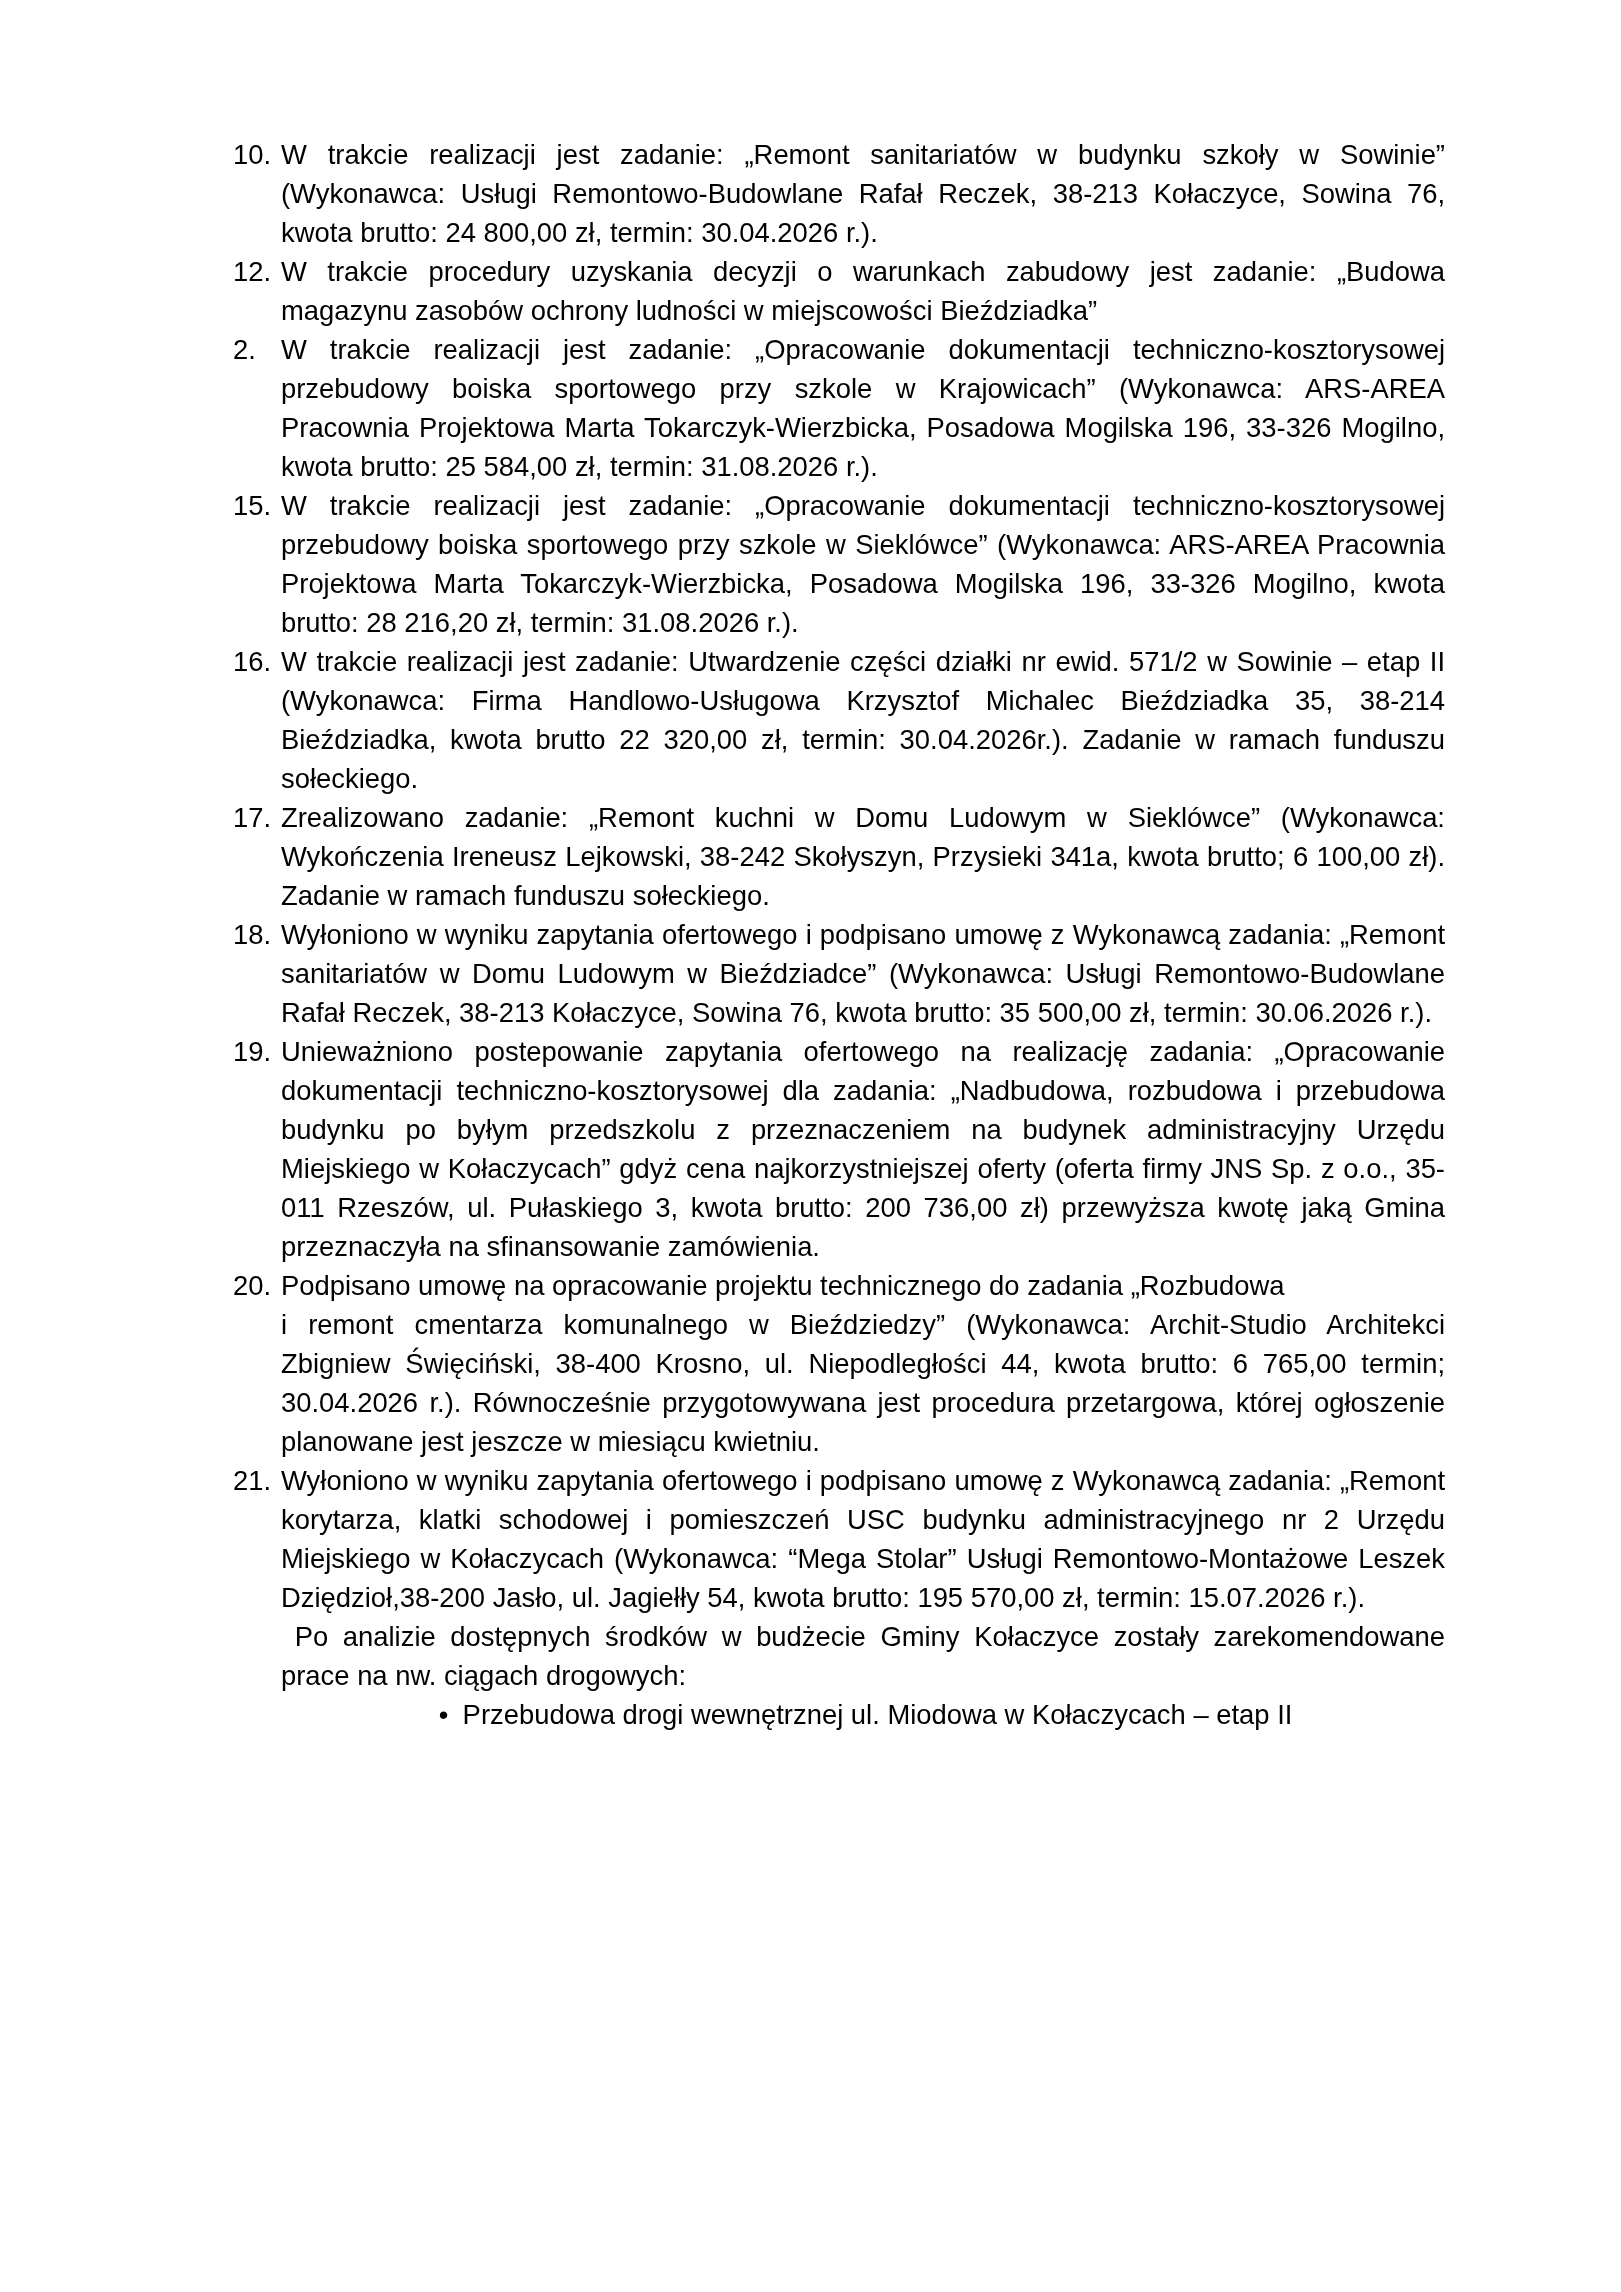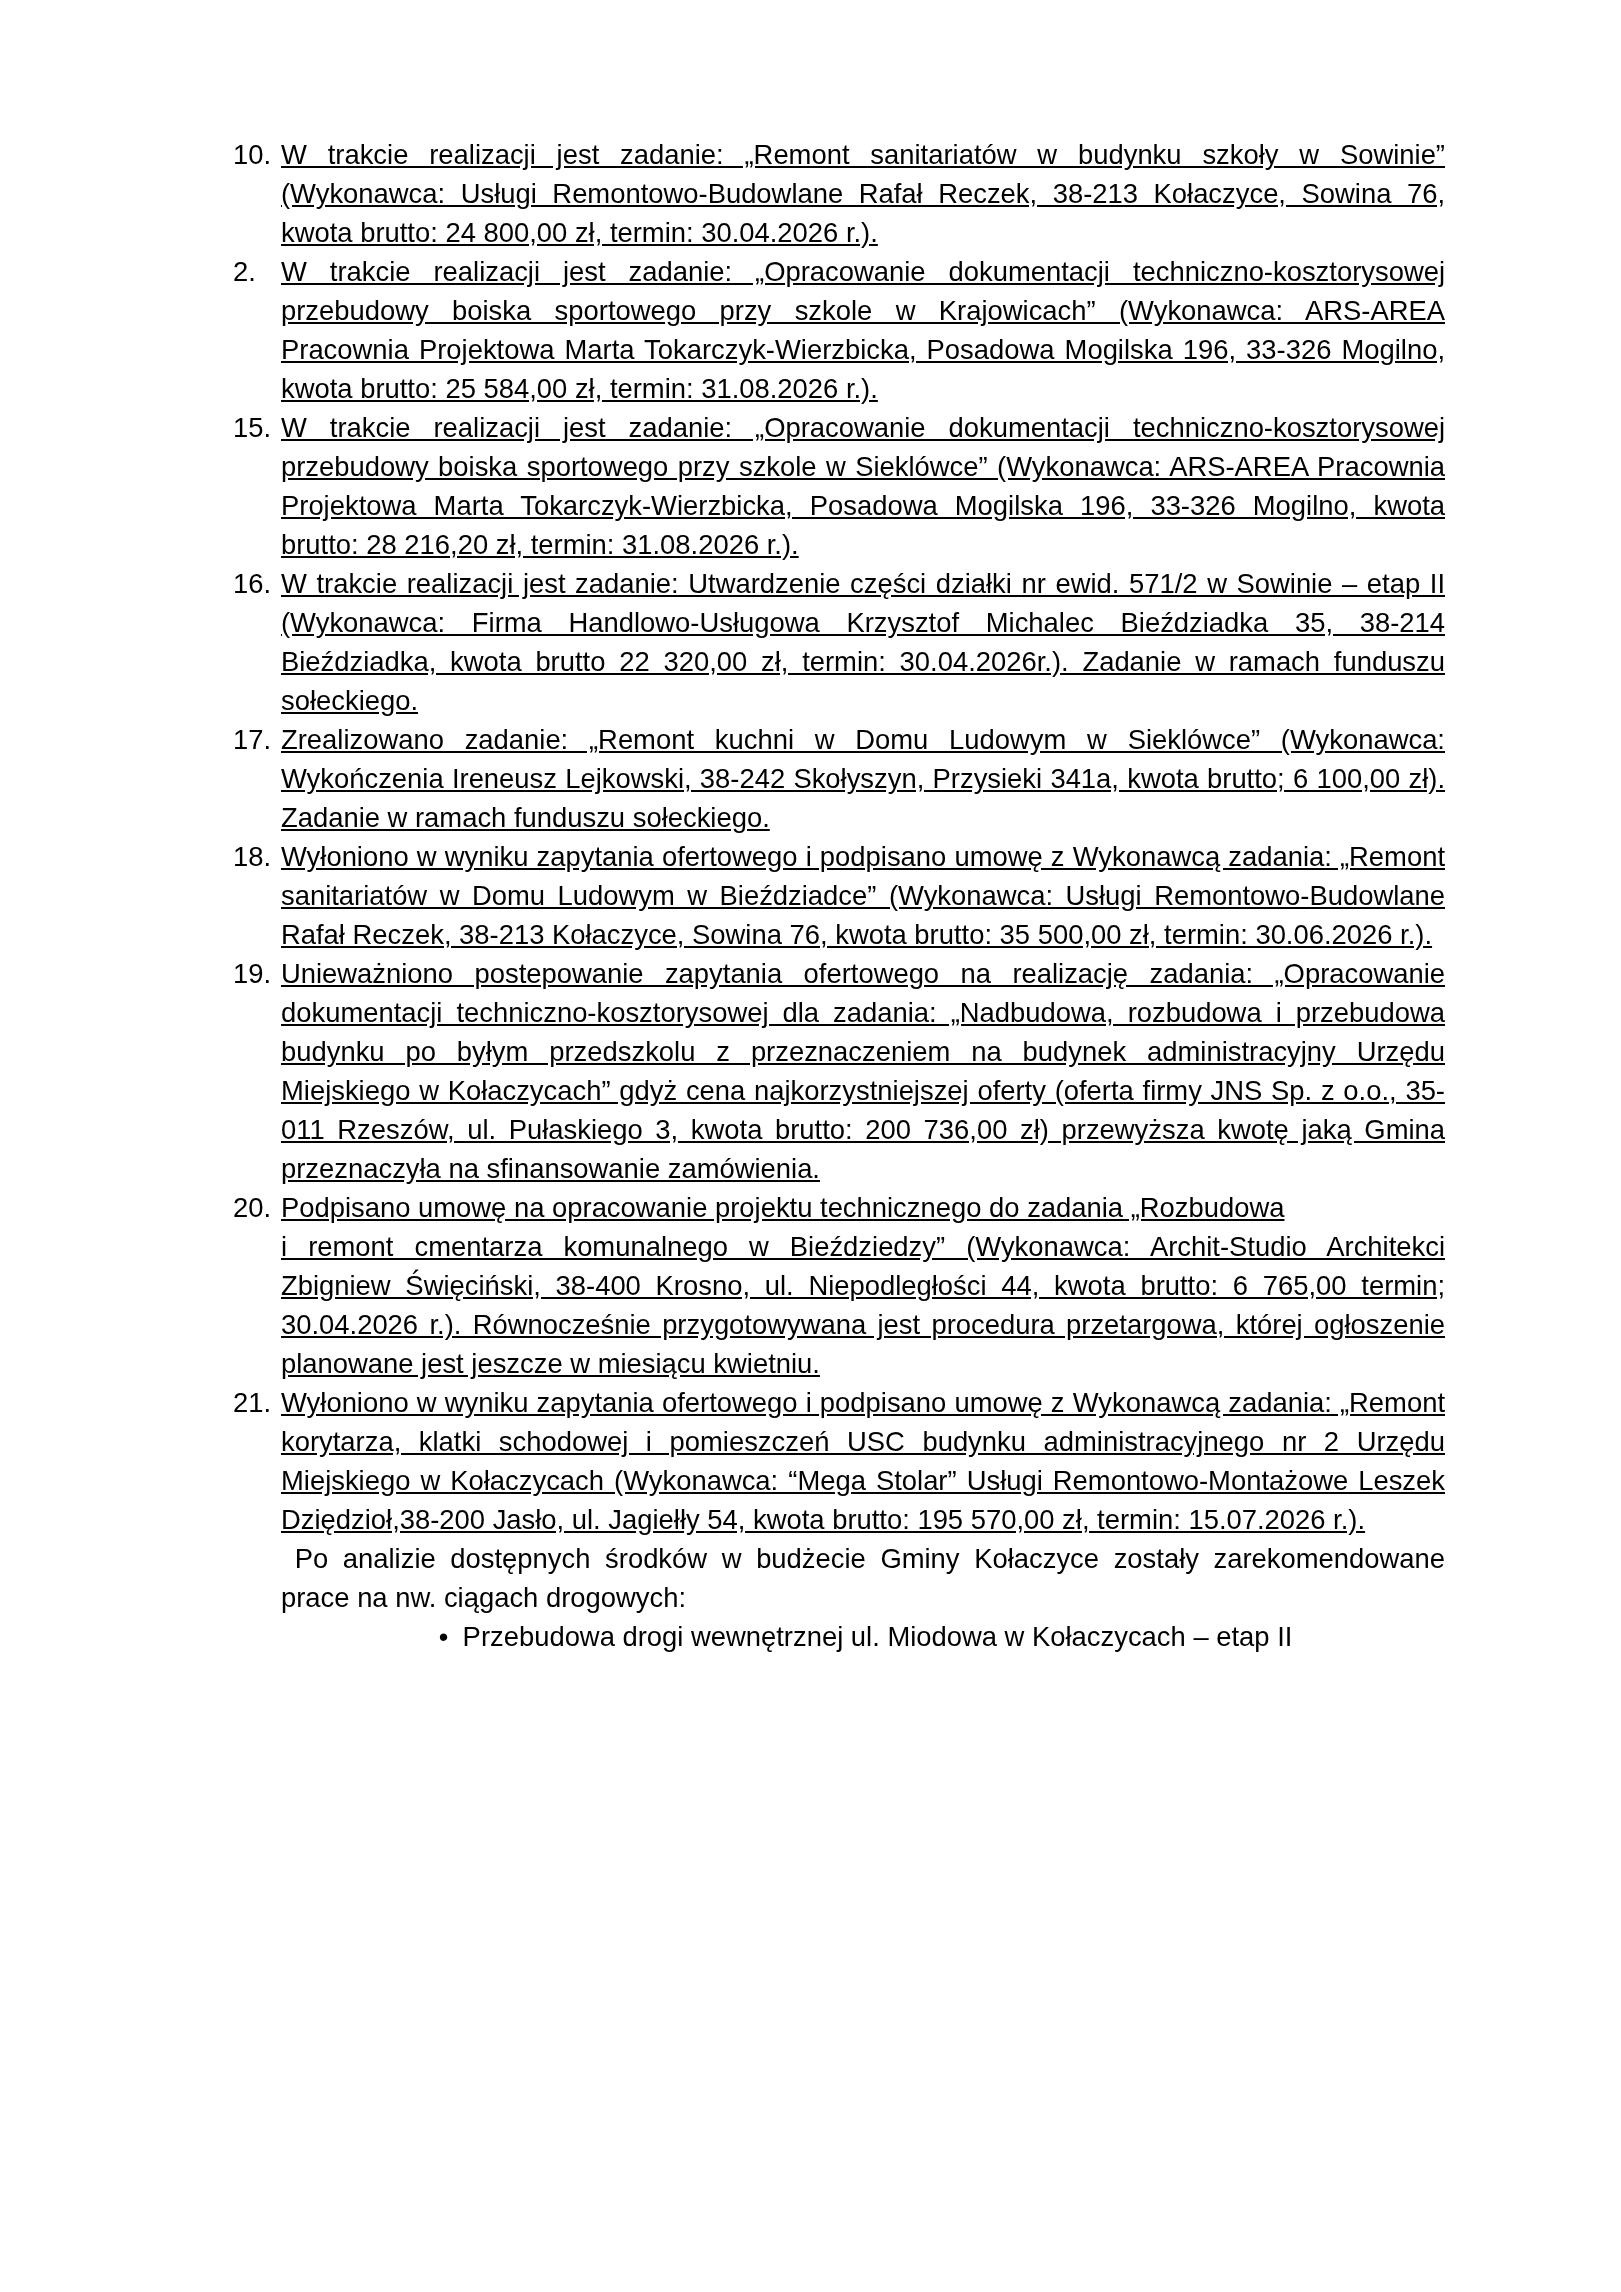--- a/index.html
+++ b/index.html
@@ -20,21 +20,20 @@
   }
   .content {
     position: absolute;
     left: 233px;
     top: 135px;
     width: 1212px;
   }
   .item {
     text-align: justify;
     padding-left: 48px;
-    text-decoration: underline;
   }
   .num {
     display: inline-block;
     width: 48px;
     margin-left: -48px;
     white-space: nowrap;
   }
   .sub-par {
     text-align: justify;
     padding-left: 48px;
@@ -52,20 +51,21 @@
 </style>
 </head>
 <body>
 
 <div class="page">
   <div class="content">
 
     <div class="item"><span class="num">10.</span><span>W trakcie realizacji jest zadanie: „Remont sanitariatów w budynku szkoły w Sowinie” (Wykonawca: Usługi Remontowo-Budowlane Rafał Reczek, 38-213 Kołaczyce, Sowina 76, kwota brutto: 24&nbsp;800,00 zł, termin: 30.04.2026 r.).</span></div>
 
 
+    <div class="item"><span class="num">12.</span><span>W trakcie procedury uzyskania decyzji o warunkach zabudowy jest zadanie: „Budowa magazynu zasobów ochrony ludności w miejscowości Bieździadka”</span></div>
 
 
     <div class="item"><span class="num">2.</span><span>W trakcie realizacji jest zadanie: „Opracowanie dokumentacji techniczno-kosztorysowej przebudowy boiska sportowego przy szkole w Krajowicach” (Wykonawca: ARS-AREA Pracownia Projektowa Marta Tokarczyk-Wierzbicka, Posadowa Mogilska 196, 33-326 Mogilno, kwota brutto: 25&nbsp;584,00 zł, termin: 31.08.2026 r.).</span></div>
 
     <div class="item"><span class="num">15.</span><span>W trakcie realizacji jest zadanie: „Opracowanie dokumentacji techniczno-kosztorysowej przebudowy boiska sportowego przy szkole w Sieklówce” (Wykonawca: ARS-AREA Pracownia Projektowa Marta Tokarczyk-Wierzbicka, Posadowa Mogilska 196, 33-326 Mogilno, kwota brutto: 28&nbsp;216,20 zł, termin: 31.08.2026 r.).</span></div>
 
     <div class="item"><span class="num">16.</span><span>W trakcie realizacji jest zadanie: Utwardzenie części działki nr ewid. 571/2 w Sowinie – etap II (Wykonawca: Firma Handlowo-Usługowa Krzysztof Michalec Bieździadka 35, 38-214 Bieździadka, kwota brutto 22&nbsp;320,00 zł, termin: 30.04.2026r.). Zadanie w ramach funduszu sołeckiego.</span></div>
 
     <div class="item"><span class="num">17.</span><span>Zrealizowano zadanie: „Remont kuchni w Domu Ludowym w Sieklówce” (Wykonawca: Wykończenia Ireneusz Lejkowski, 38-242 Skołyszyn, Przysieki 341a, kwota brutto; 6&nbsp;100,00 zł). Zadanie w ramach funduszu sołeckiego.</span></div>
 

